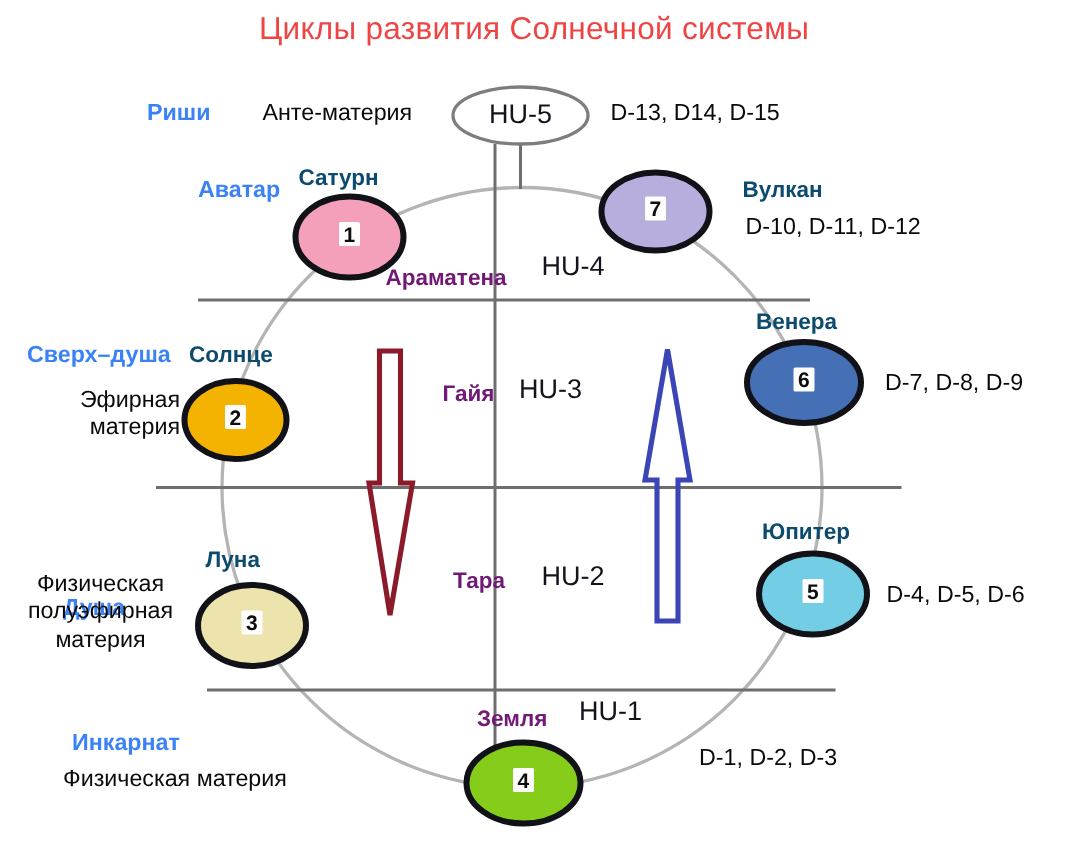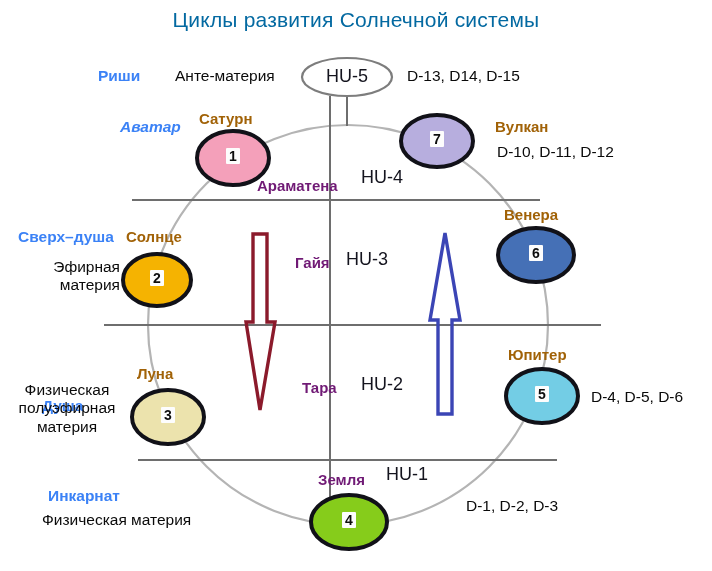--- a/index.html
+++ b/index.html
@@ -10,25 +10,25 @@
     font-family: "Liberation Sans", sans-serif;
     overflow: hidden;
     position: relative;
   }
   #stage { position:absolute; left:0; top:0; width:712px; height:571px; }
   #svgroot { position:absolute; left:0; top:0; width:712px; height:571px; }
 
   .lbl { position:absolute; white-space:nowrap; line-height:1.18; }
   .title {
     left:0; top:8px; width:712px; text-align:center;
-    font-size:21px; color:#0369a1; letter-spacing:0.2px;
+    font-size:21px; color:#ef4444; letter-spacing:0.2px;
   }
   .stage-name { color:#3b82f6; font-size:15.5px; font-weight:bold;text-align:center; }
   .matter { color:#0a0a0a; font-size:15.5px; }
-  .planet { color:#a16207; font-size:15px; font-weight:bold; }
+  .planet { color:#0c4a6e; font-size:15px; font-weight:bold; }
   .hu { color:#14141e; font-size:18px; }
   .dims { color:#0a0a0a; font-size:15.5px; }
   .ringname { color:#701a75; font-size:15px; font-weight:bold; }
   .hu5txt {
     color:#14141e; font-size:18px; text-align:center;
     width:96px;
   }
   .node-num {
     position:absolute; color:#0d0d0d; font-size:14px;
     font-weight:bold; background:#fdfdfd;
@@ -71,21 +71,21 @@
       </g>
   </svg>
 
   <div class="lbl title">Циклы развития Солнечной системы</div>
 
   <div class="lbl stage-name" style="left:98px; top:67px;">Риши</div>
   <div class="lbl matter" style="left:175px; top:67px;">Анте-материя</div>
   <div class="lbl hu5txt" style="left:299px; top:66px;">HU-5</div>
   <div class="lbl dims" style="left:407px; top:67px;">D-13, D14, D-15</div>
 
-  <div class="lbl stage-name" style="left:120px; top:118px;font-style:italic;">Аватар</div>
+  <div class="lbl stage-name" style="left:132px; top:118px;">Аватар</div>
 
   <div class="lbl stage-name" style="left:18px; top:228px;">Сверх–душа</div>
   <div class="lbl matter rt" style="left:28px; top:258px; width:92px;">Эфирная<br>материя</div>
 
   <div class="lbl stage-name" style="left:42px; top:355px;margin-top:42px;">Душа</div>
   <div class="lbl matter ctr" style="left:6px; top:381px; width:122px;">Физическая<br>полуэфирная<br>материя</div>
 
   <div class="lbl stage-name" style="left:48px; top:487px;">Инкарнат</div>
   <div class="lbl matter" style="left:42px; top:511px;">Физическая материя</div>
 
@@ -97,20 +97,21 @@
 
   <div class="lbl ringname" style="left:302px; top:379px;">Тара</div>
   <div class="lbl hu" style="left:361px; top:374px;">HU-2</div>
 
   <div class="lbl ringname" style="left:318px; top:471px;">Земля</div>
   <div class="lbl hu" style="left:386px; top:464px;">HU-1</div>
 
   <div class="lbl planet" style="left:495px; top:118px;">Вулкан</div>
   <div class="lbl dims" style="left:497px; top:143px;">D-10, D-11, D-12</div>
 
+  <div class="lbl dims" style="left:590px; top:247px;">D-7, D-8, D-9</div>
 
   <div class="lbl dims" style="left:591px; top:388px;">D-4, D-5, D-6</div>
 
   <div class="lbl dims" style="left:466px; top:497px;">D-1, D-2, D-3</div>
 
   <div class="lbl planet" style="left:199px; top:110px;">Сатурн</div>
   <div class="lbl planet" style="left:126px; top:228px;">Солнце</div>
   <div class="lbl planet" style="left:137px; top:365px;">Луна</div>
   <div class="lbl planet" style="left:504px; top:206px;">Венера</div>
   <div class="lbl planet" style="left:508px; top:346px;">Юпитер</div>

